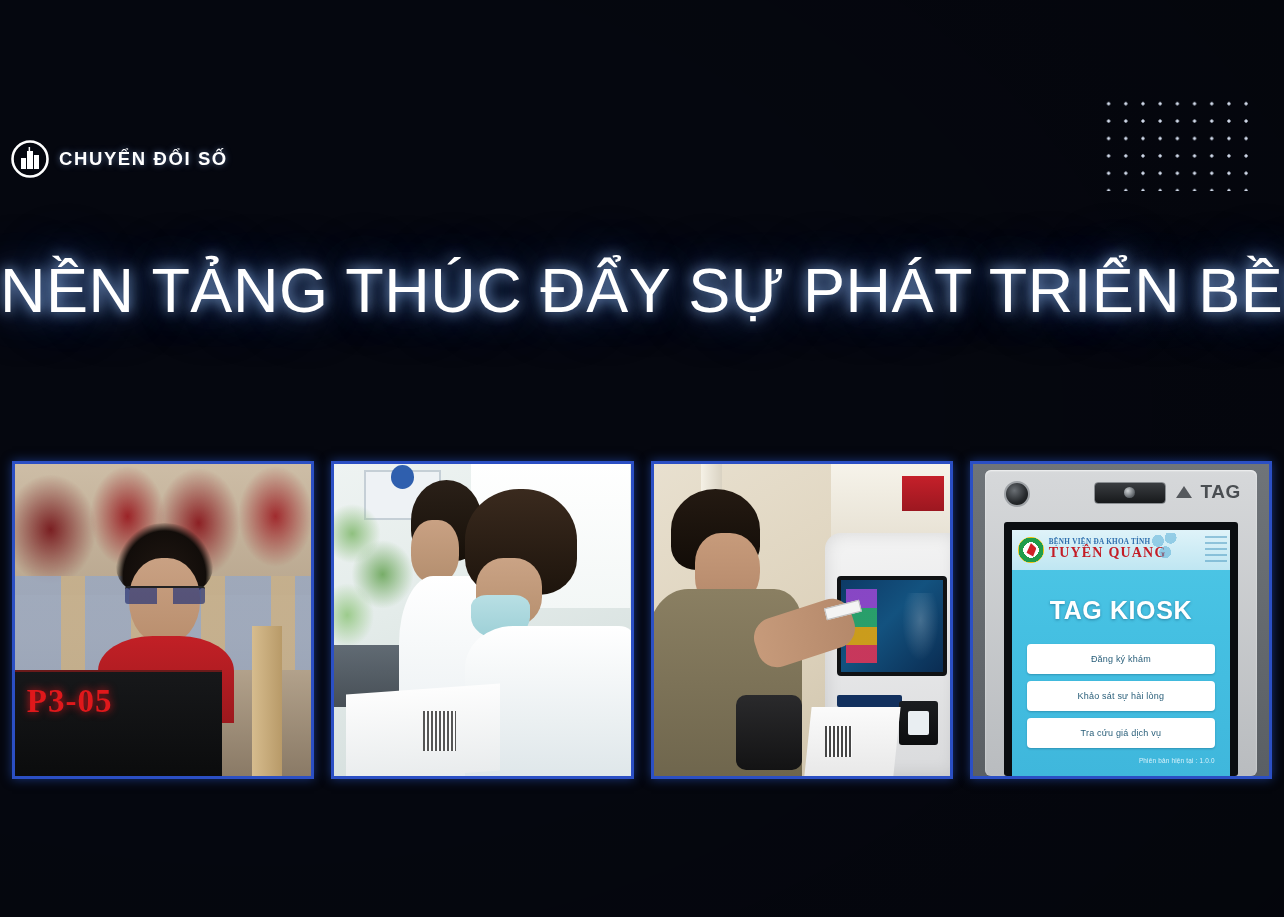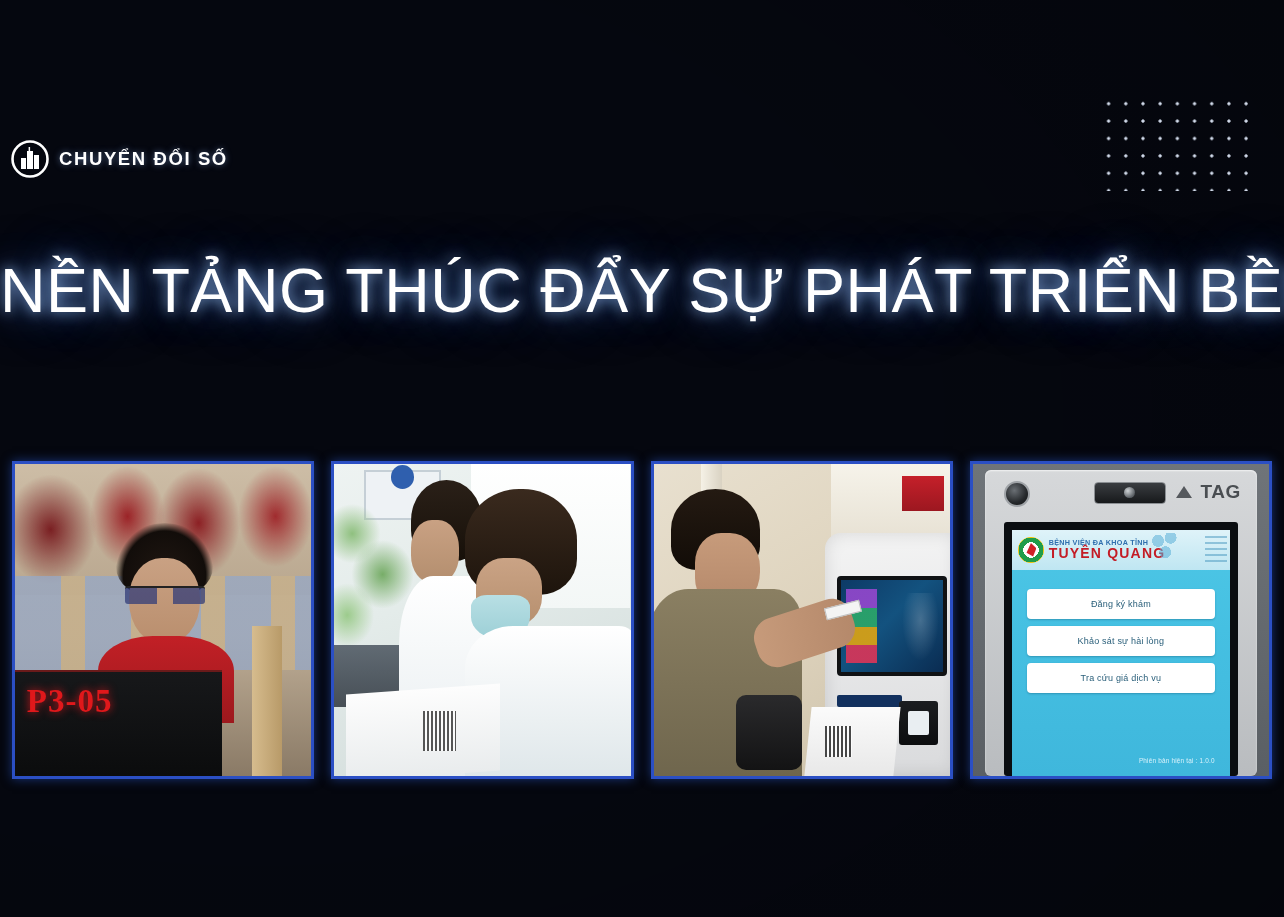--- a/index.html
+++ b/index.html
@@ -380,21 +380,21 @@
     width:26px;height:26px;border-radius:50%;
     background:radial-gradient(circle at 50% 50%, #fdfdfd 0 42%, #1f9c4a 42% 68%, #f2c200 68% 100%);
     position:relative; flex:none;
   }
   .hosp-logo:after{
     content:""; position:absolute; left:30%; top:24%;
     width:42%; height:52%;
     background:#cf2026;
     clip-path:polygon(50% 0,100% 38%,70% 100%,10% 72%);
   }
-  .hosp-txt{ line-height:1.05; }
+  .hosp-txt{ line-height:1.05;font-family:Liberation Serif, serif; }
   .hosp-sub{
     font-size:7.2px; color:#2f6fae; font-weight:bold; letter-spacing:.3px; white-space:nowrap;
   }
   .hosp-main{
     font-size:14px; color:#c31c26; font-weight:bold; letter-spacing:1.2px; white-space:nowrap;
   }
   .hex-deco{
     position:absolute; right:22%; top:6%;
     width:30px;height:26px;
     background:
@@ -530,20 +530,21 @@
               <div class="ui-head">
                 <div class="hosp-logo"></div>
                 <div class="hosp-txt">
                   <div class="hosp-sub">BỆNH VIỆN ĐA KHOA TỈNH</div>
                   <div class="hosp-main">TUYÊN QUANG</div>
                 </div>
                 <div class="hex-deco"></div>
                 <div class="bars-deco"></div>
               </div>
 
+              <div class="kiosk-title">TAG KIOSK</div>
 
               <div class="kbtns">
                 <div class="kbtn">Đăng ký khám</div>
                 <div class="kbtn">Khảo sát sự hài lòng</div>
                 <div class="kbtn">Tra cứu giá dịch vụ</div>
               </div>
 
               <div class="kfoot">Phiên bản hiện tại : 1.0.0</div>
             </div>
           </div>

